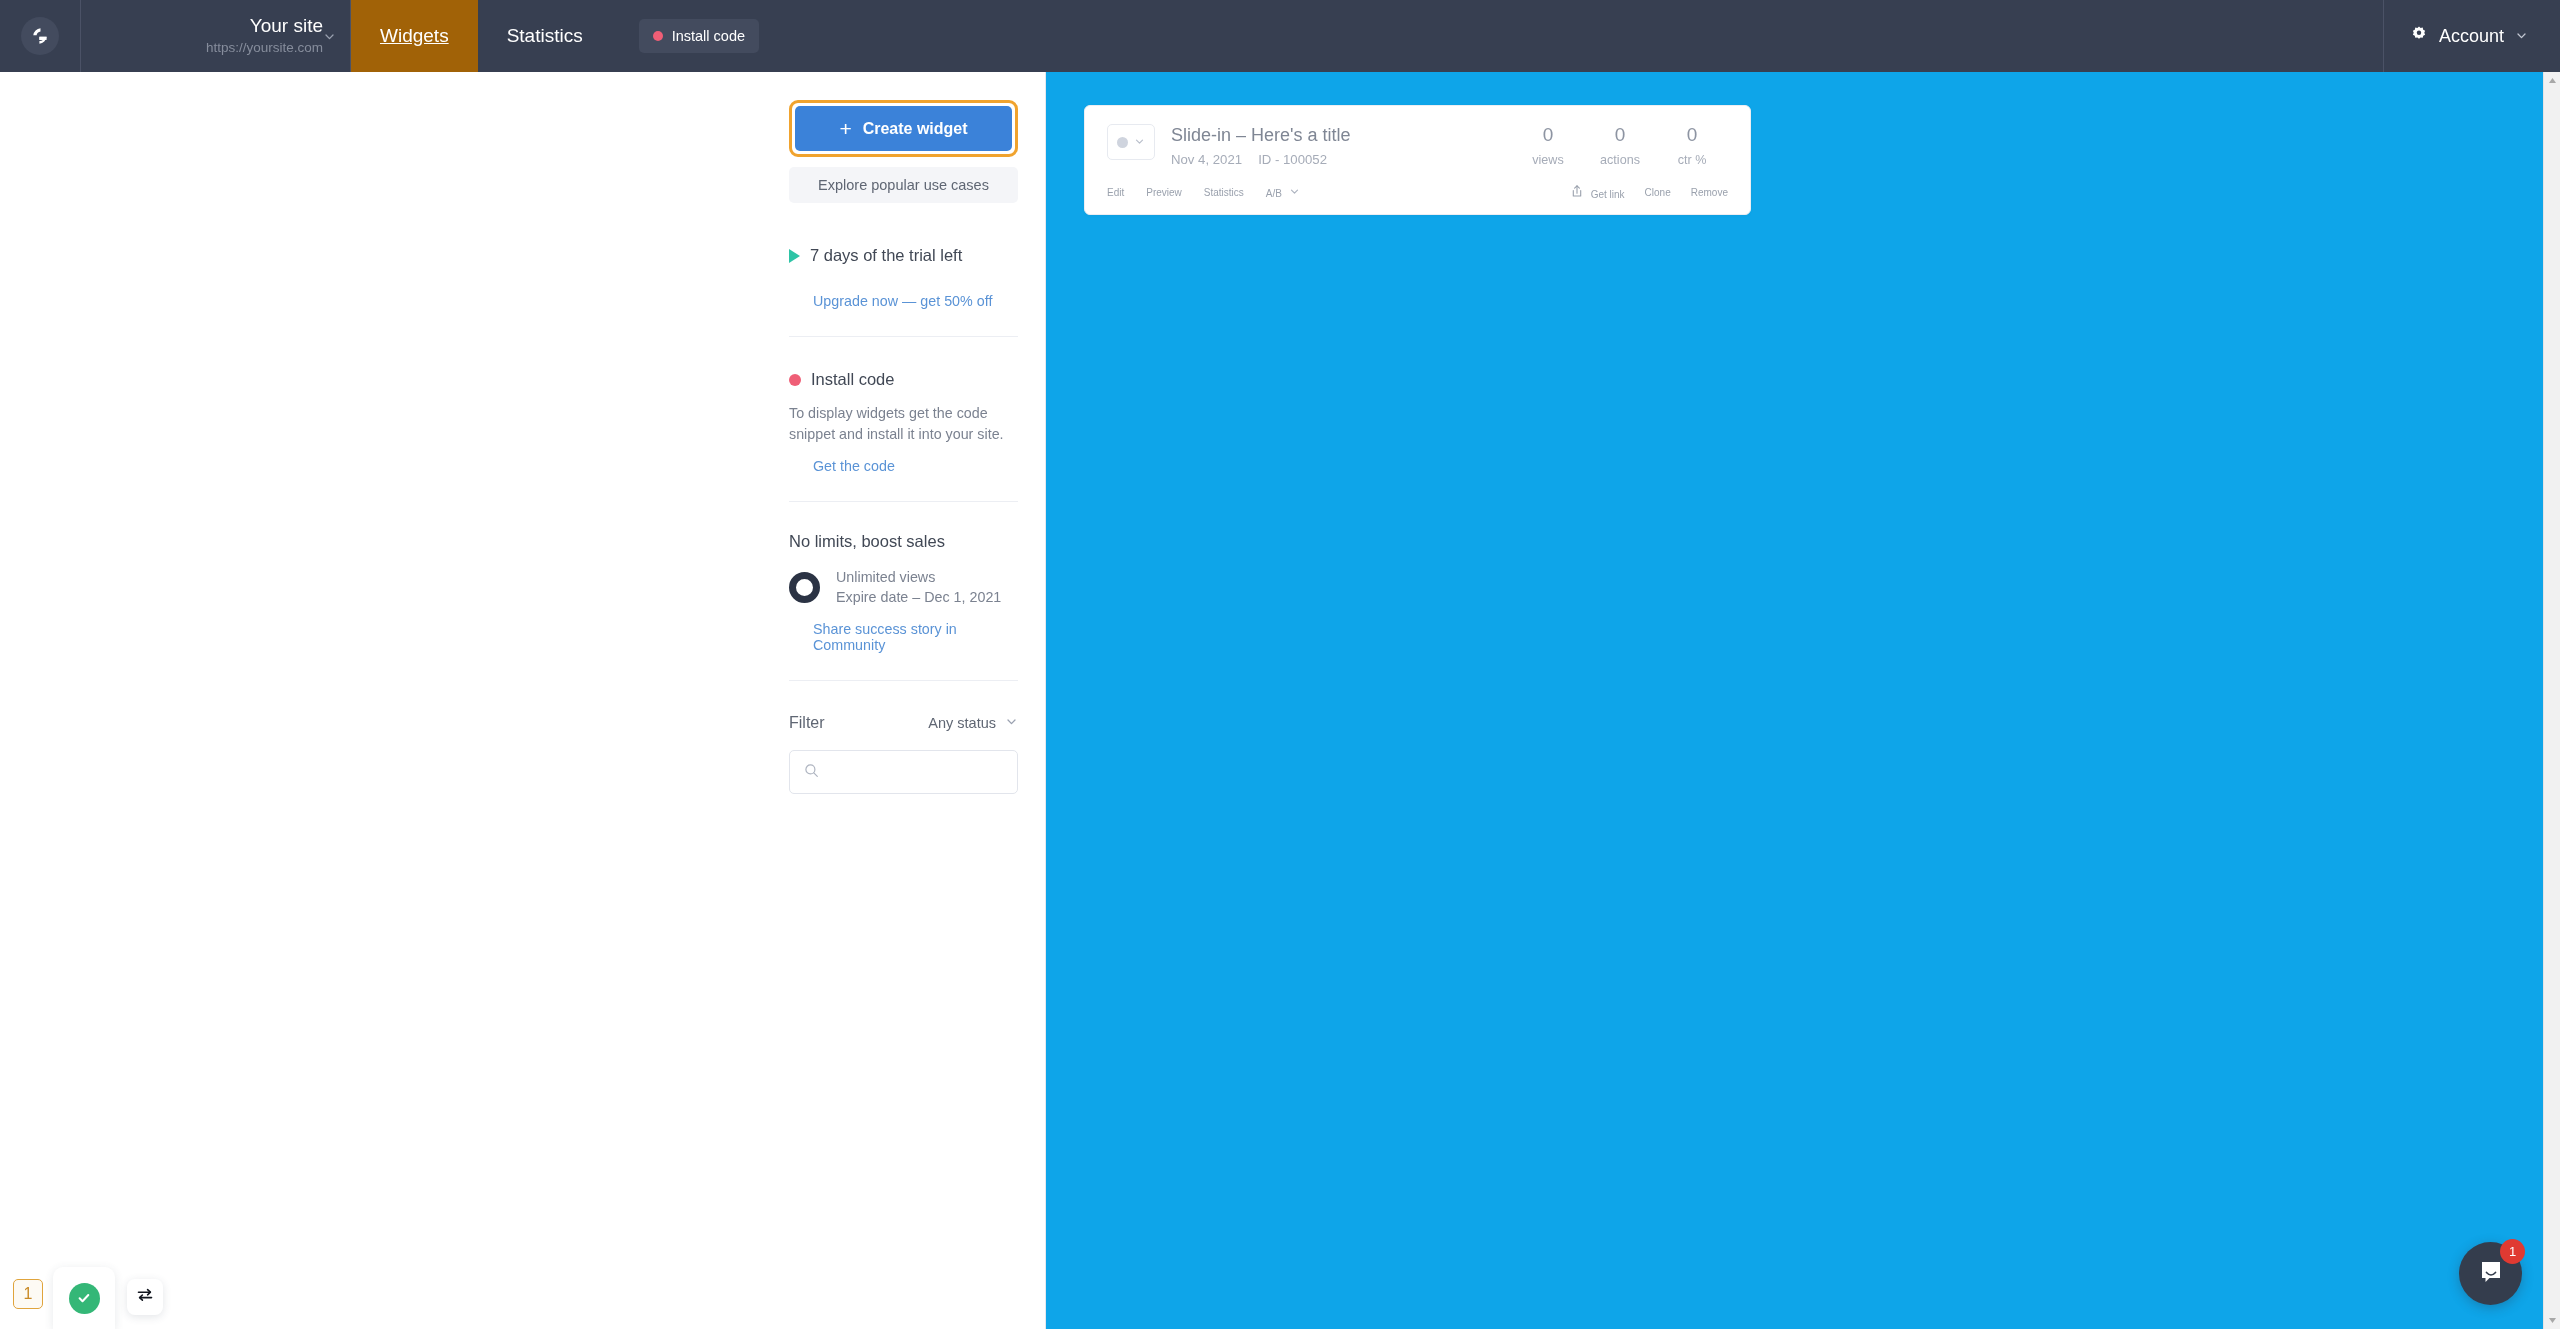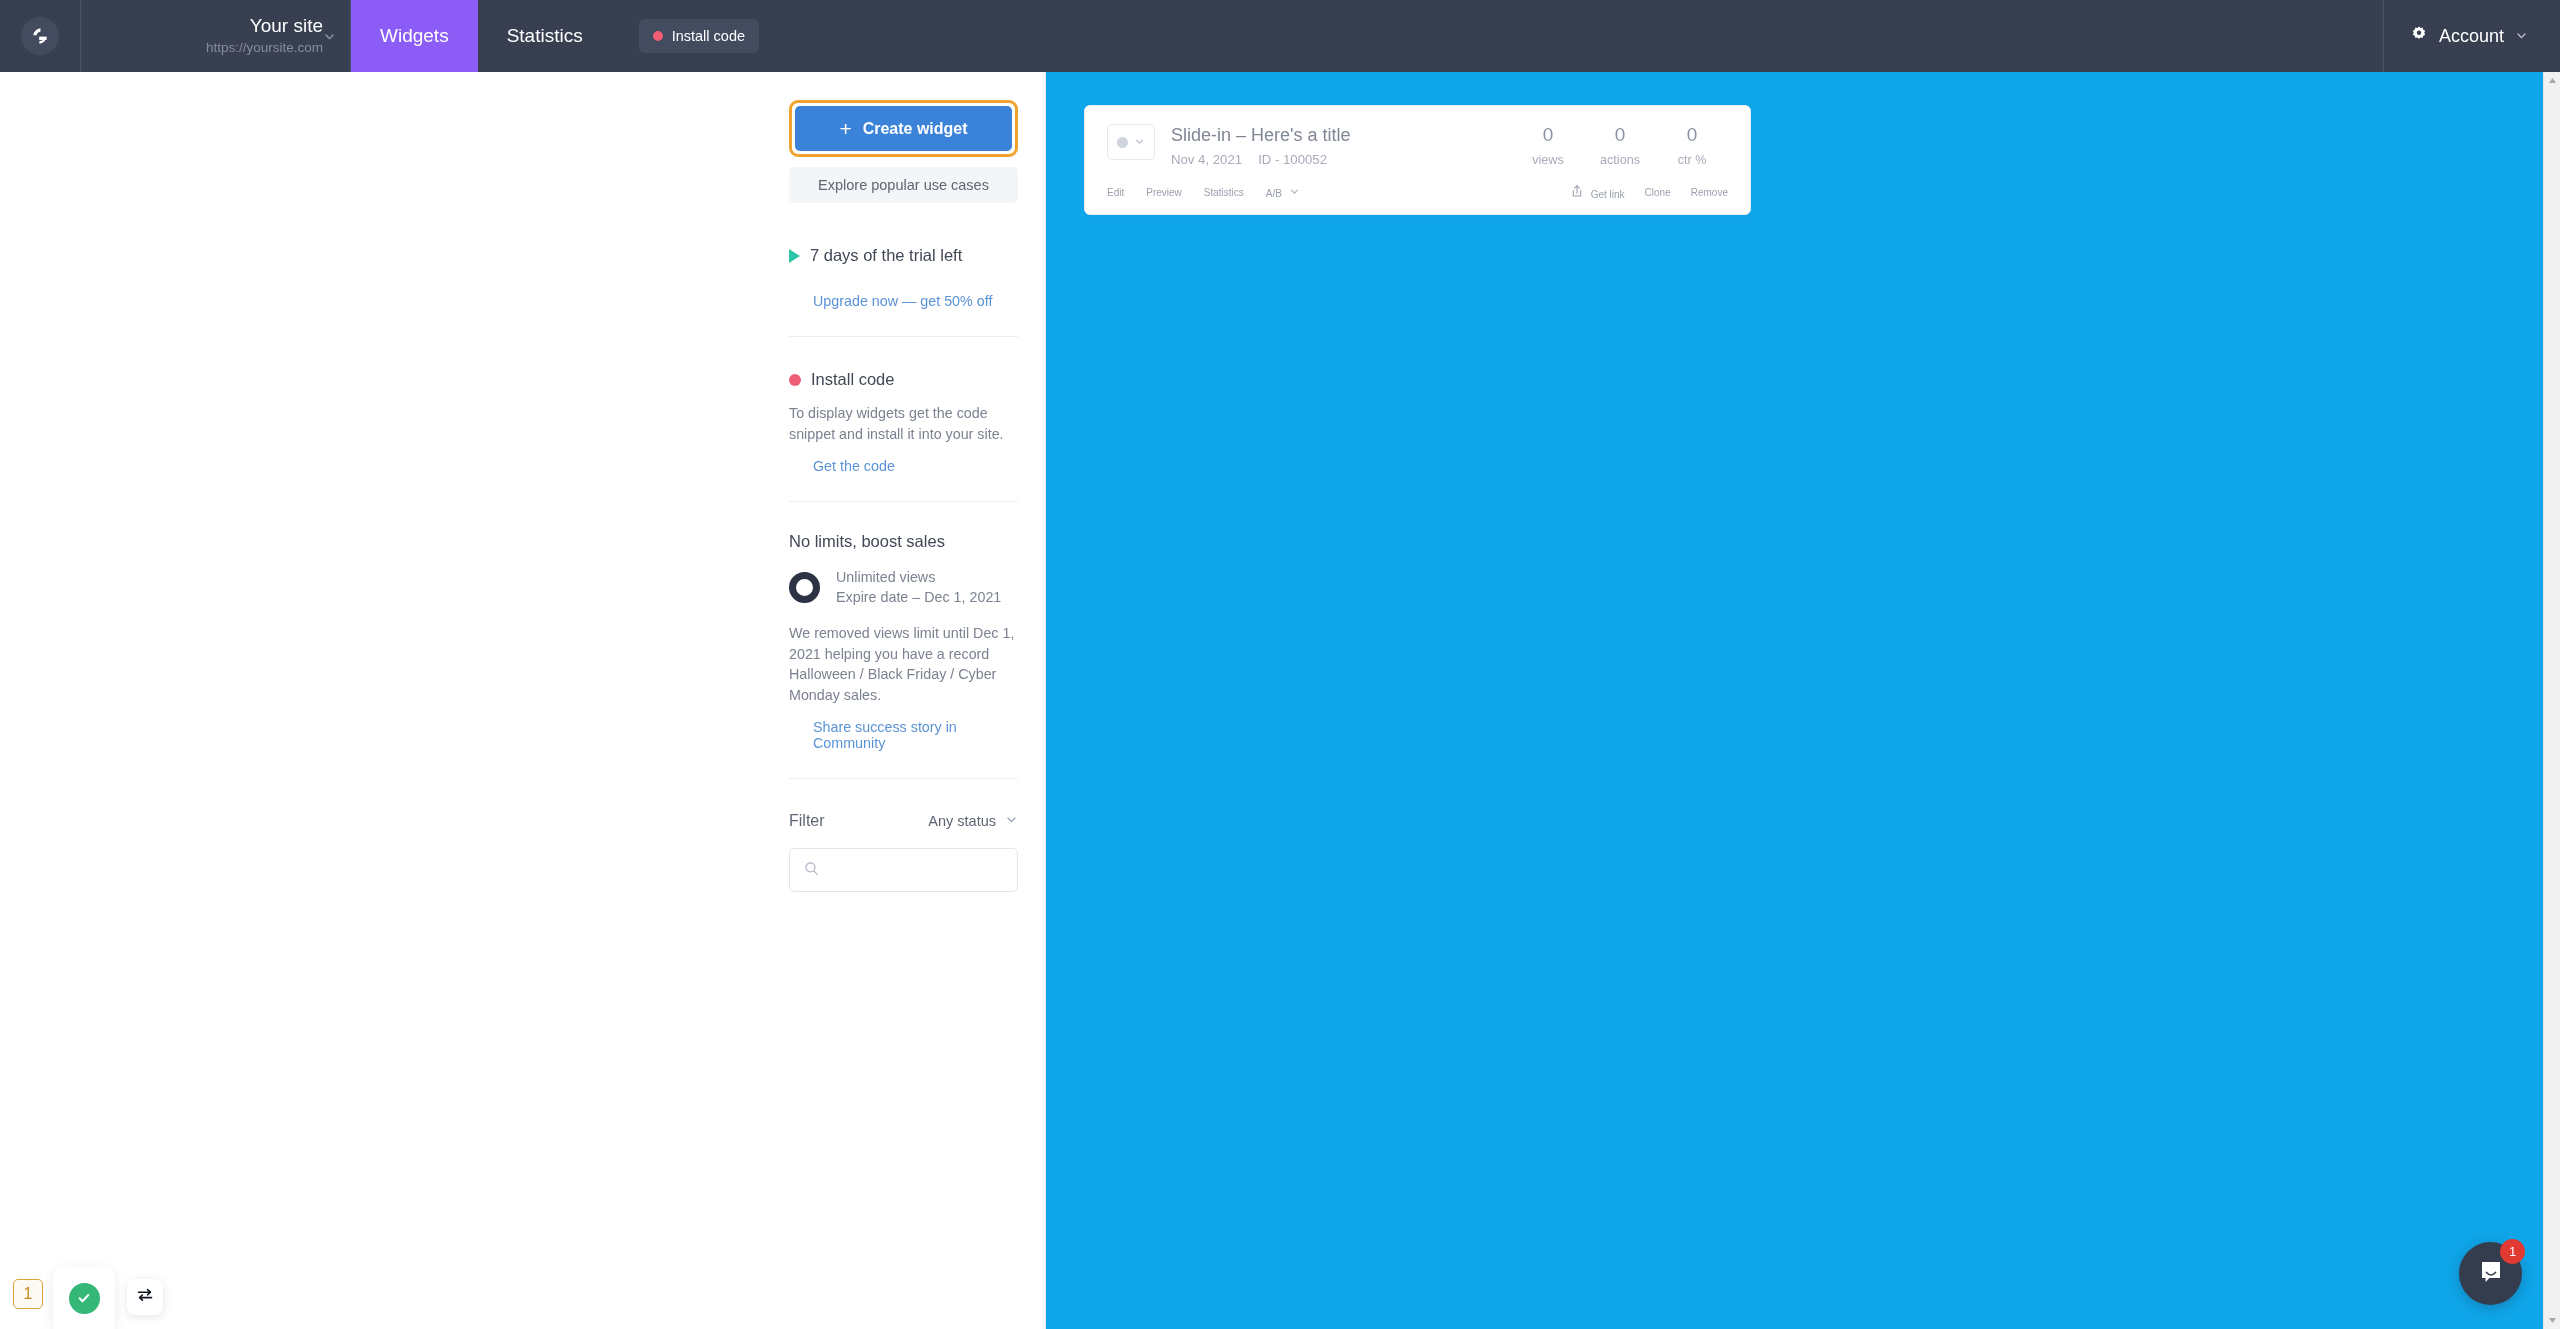--- a/index.html
+++ b/index.html
@@ -47,21 +47,21 @@
     white-space: nowrap; overflow: hidden; text-overflow: ellipsis;
   }
   .chev { display: inline-block; }
   .chev svg { display: block; }
 
   .nav-tab {
     display: flex; align-items: center; justify-content: center;
     padding: 0 29px; color: #ffffff; font-size: 19px;
     cursor: pointer; white-space: nowrap;
   }
-  .nav-tab.active { background: #8b5cf6; }
+  .nav-tab.active { background: #a16207; text-decoration: underline; }
 
   .install-chip {
     align-self: center; margin-left: 27px;
     background: #434b5e; border-radius: 5px;
     height: 34px; padding: 0 14px;
     display: flex; align-items: center; gap: 9px;
     cursor: pointer;
   }
   .install-chip .dot {
     width: 10px; height: 10px; border-radius: 50%; background: #ef5e76;
@@ -375,21 +375,20 @@
 
       <div class="sec">
         <div class="sec-title">No limits, boost sales</div>
         <div class="limits-row">
           <span class="ring-ico"></span>
           <span class="limits-lines">
             <div>Unlimited views</div>
             <div>Expire date – Dec 1, 2021</div>
           </span>
         </div>
-        <div class="sec-body" style="margin-top:16px">We removed views limit until Dec 1, 2021 helping you have a record Halloween / Black Friday / Cyber Monday sales.</div>
         <a class="sec-link">Share success story in Community</a>
       </div>
 
       <div style="height:26px"></div>
       <div class="sec-divider"></div>
       <div style="height:33px"></div>
 
       <div class="filter-row">
         <span class="filter-lbl">Filter</span>
         <span class="filter-sel">

